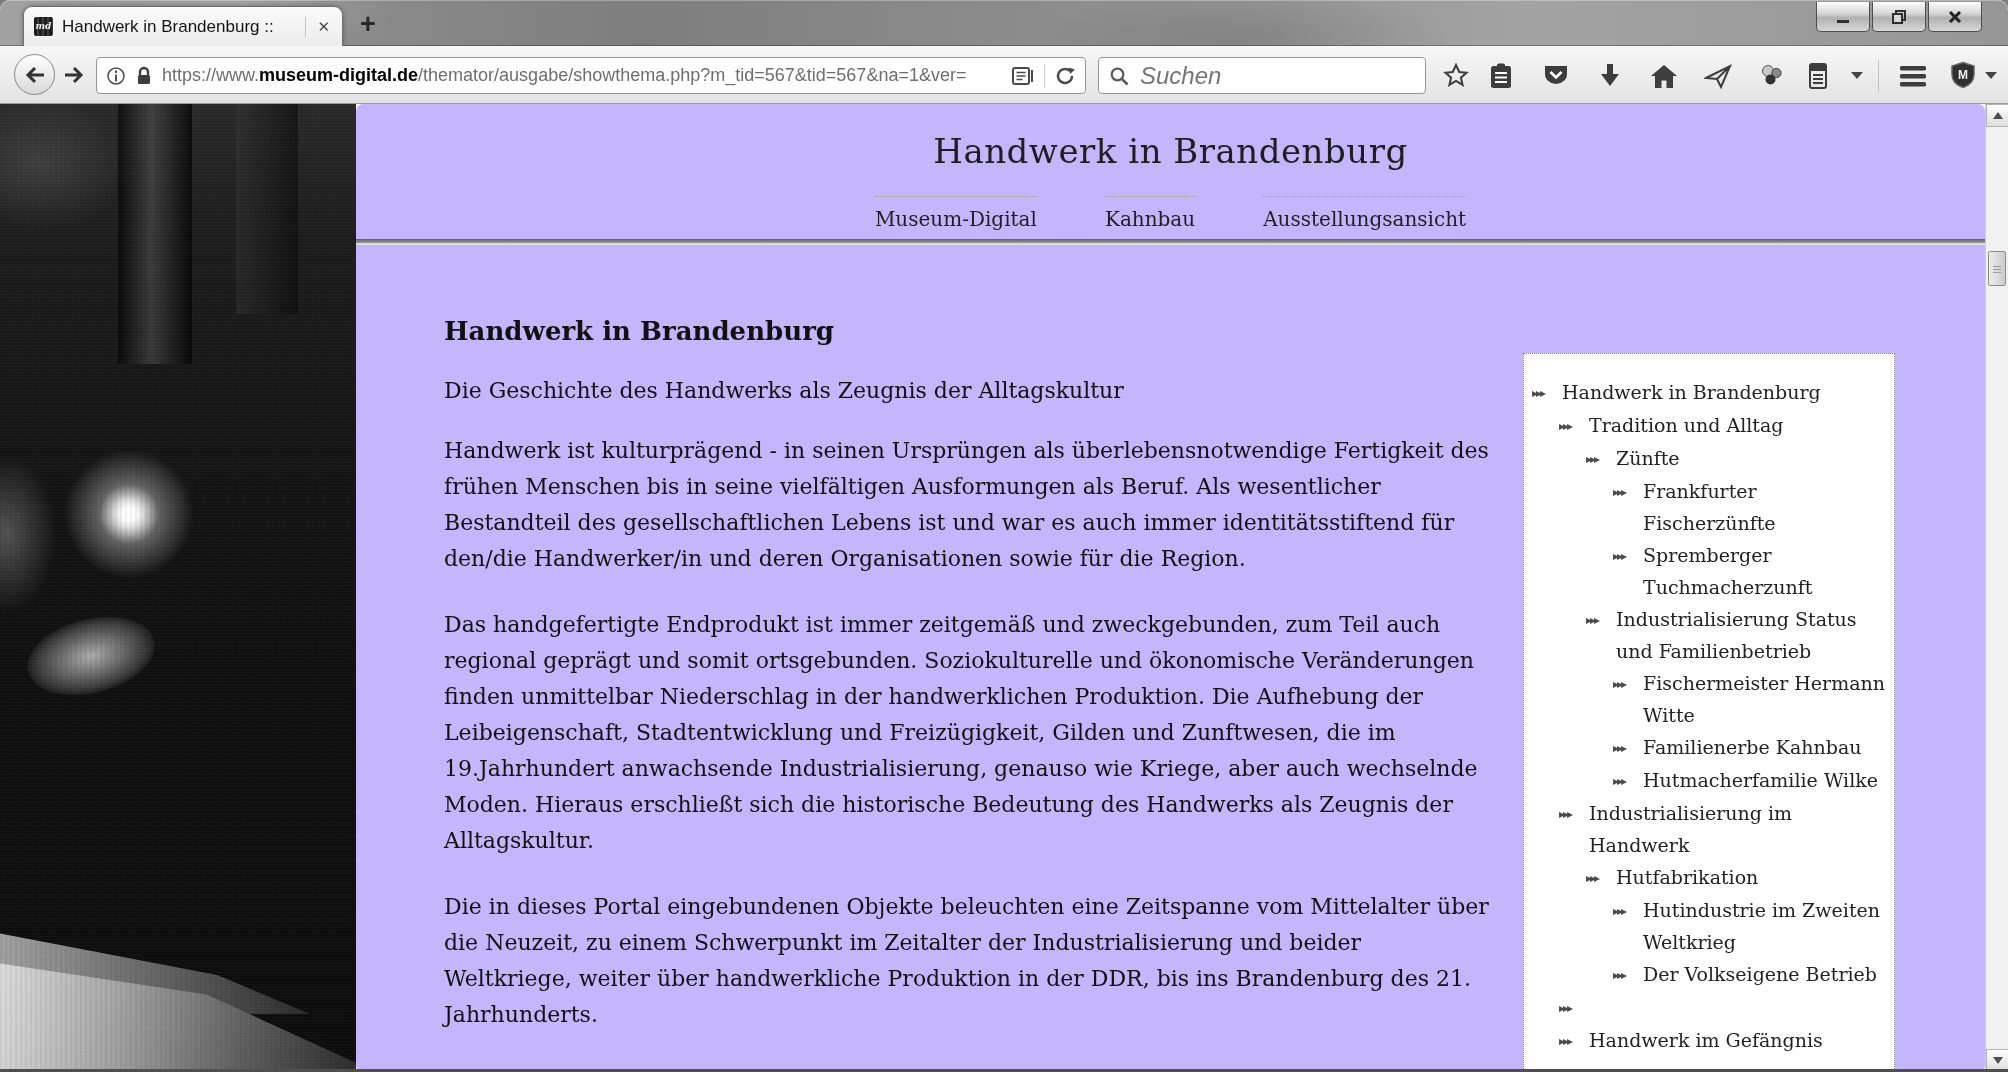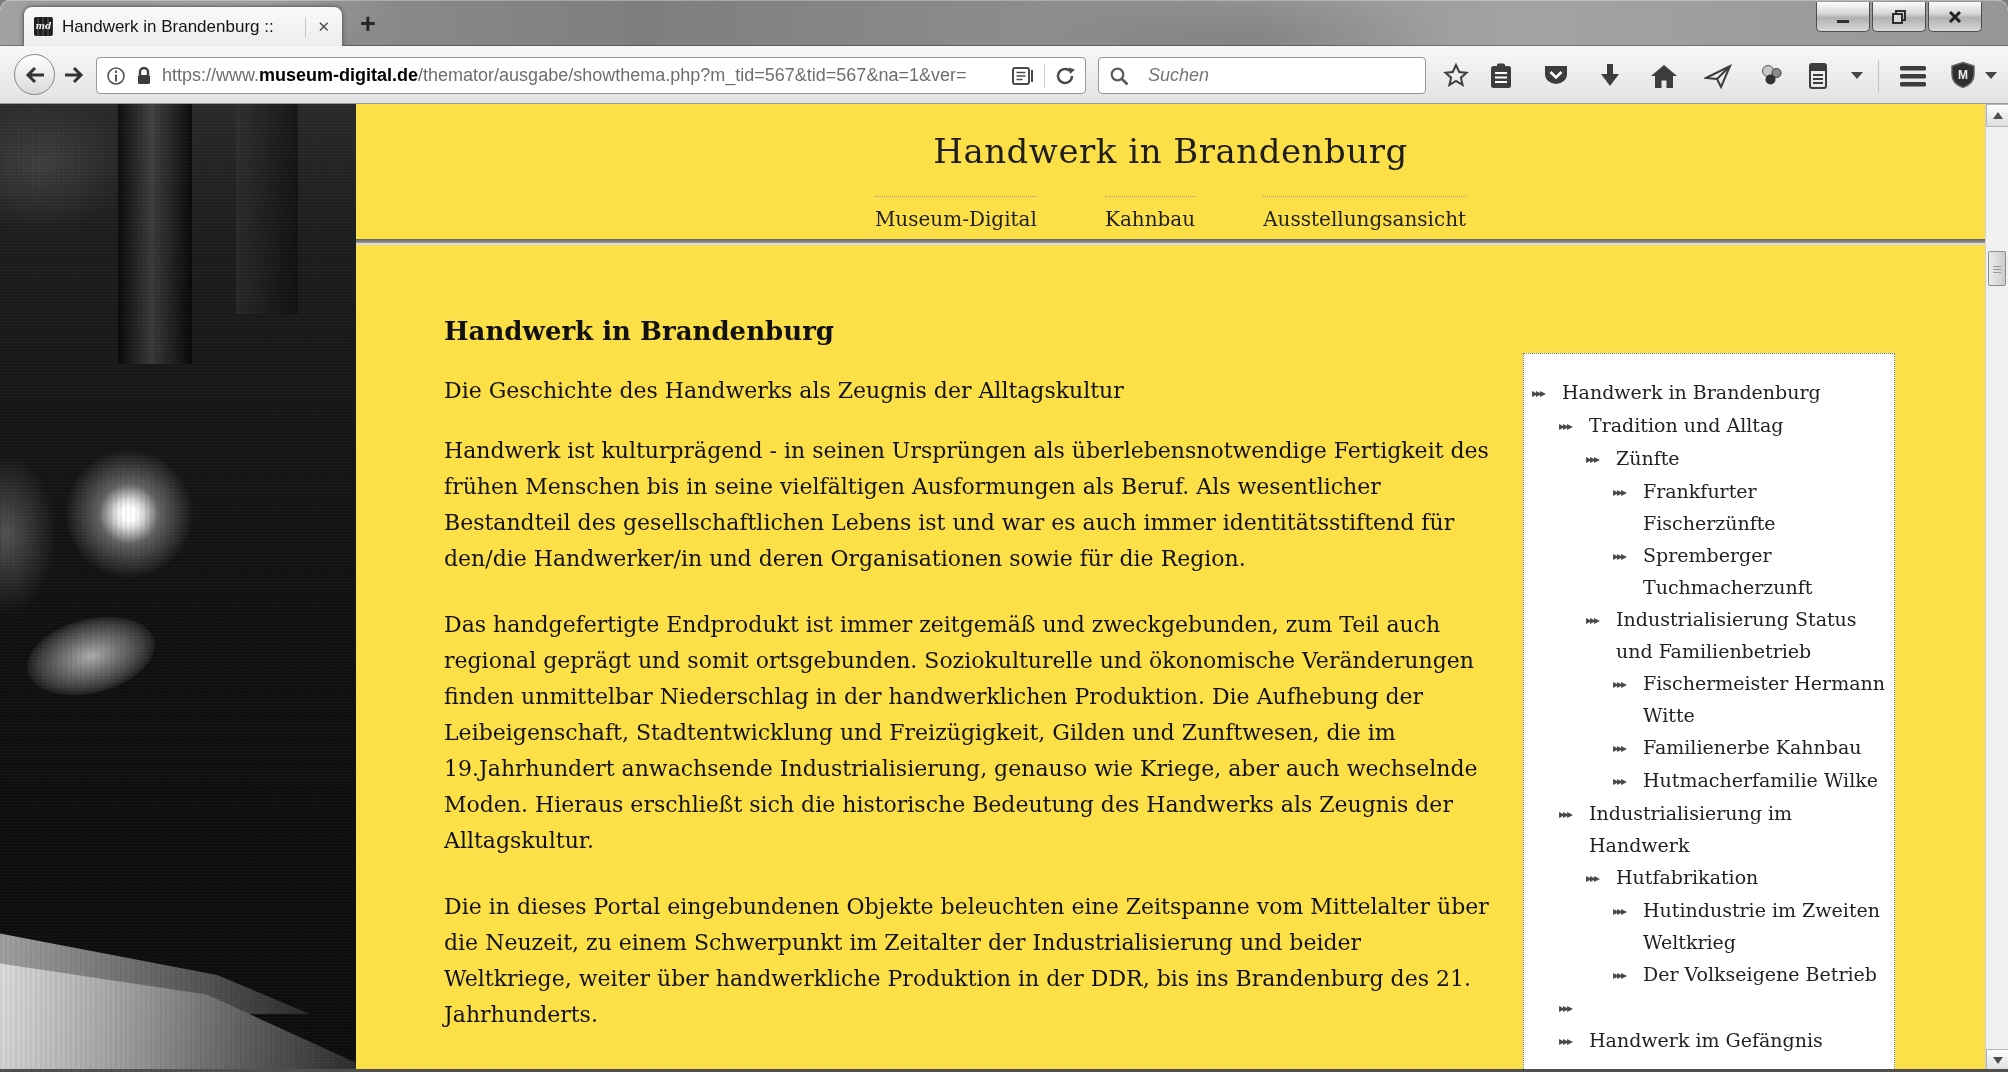--- a/index.html
+++ b/index.html
@@ -74,22 +74,22 @@
   }
   .url-text { flex:1; white-space:nowrap; overflow:hidden; font-size:18px; color:#6e6e6e; }
   .url-domain { color:#000; font-weight:bold; }
   .vdiv { width:1px; height:24px; background:#cfcfcf; flex:none; }
   .searchbar {
     position:absolute; left:1098px; top:57px; width:328px; height:37px;
     background:#fff; border:1px solid #979797; border-radius:4px;
     display:flex; align-items:center; padding:0 10px; gap:9px;
   }
   .searchbar input {
-    border:none; outline:none; flex:1; font-size:18px; font-family:"Liberation Sans",sans-serif;
-    color:#1d4ed8; background:transparent; min-width:0;margin-left:8px;
+    border:none; outline:none; flex:1; font-size:24px; font-family:"Liberation Sans",sans-serif;
+    color:#1d4ed8; background:transparent; min-width:0;
   }
   .searchbar input::placeholder { font-style:italic; color:#757575; }
   .tool-icon {
     position:absolute; top:58px; width:36px; height:36px;
     display:flex; align-items:center; justify-content:center;
   }
   .caret {
     position:absolute; top:72px; width:0; height:0;
     border-left:6px solid transparent; border-right:6px solid transparent;
     border-top:7px solid #454545;
@@ -120,22 +120,23 @@
   .plank1 { position:absolute; bottom:0; left:0; width:356px; height:155px;
     background:linear-gradient(100deg,#e0e0e0 0%,#9d9d9d 38%,#5d5d5d 70%,#2b2b2b 100%);
     clip-path:polygon(0 30%, 58% 50%, 100% 94%, 100% 100%, 0 100%); }
   .grain { position:absolute; inset:0;
     background:
       repeating-linear-gradient(0deg, rgba(255,255,255,.025) 0 1px, transparent 1px 3px),
       repeating-linear-gradient(90deg, rgba(0,0,0,.05) 0 2px, transparent 2px 5px); }
 
   .page {
     position:absolute; left:356px; top:104px; width:1629px; height:968px;
-    background:#fde047; overflow:hidden;
+    background:#c4b5fd; overflow:hidden;
     font-family:"DejaVu Serif", serif;
+    border-radius:7px;
   }
   .site-title {
     position:absolute; left:0; top:26px; width:100%; text-align:center;
     font:400 34px/42px "DejaVu Serif",serif; color:#1e1e1e; letter-spacing:.5px;
   }
   .main-nav { position:absolute; left:0; top:92px; width:100%; display:flex; justify-content:center; gap:68px; }
   .nav-link {
     font:400 20px/24px "DejaVu Serif",serif; color:#1f1f1f;
     padding-top:10px; border-top:1px dotted #9a9a9a; cursor:pointer;
   }

